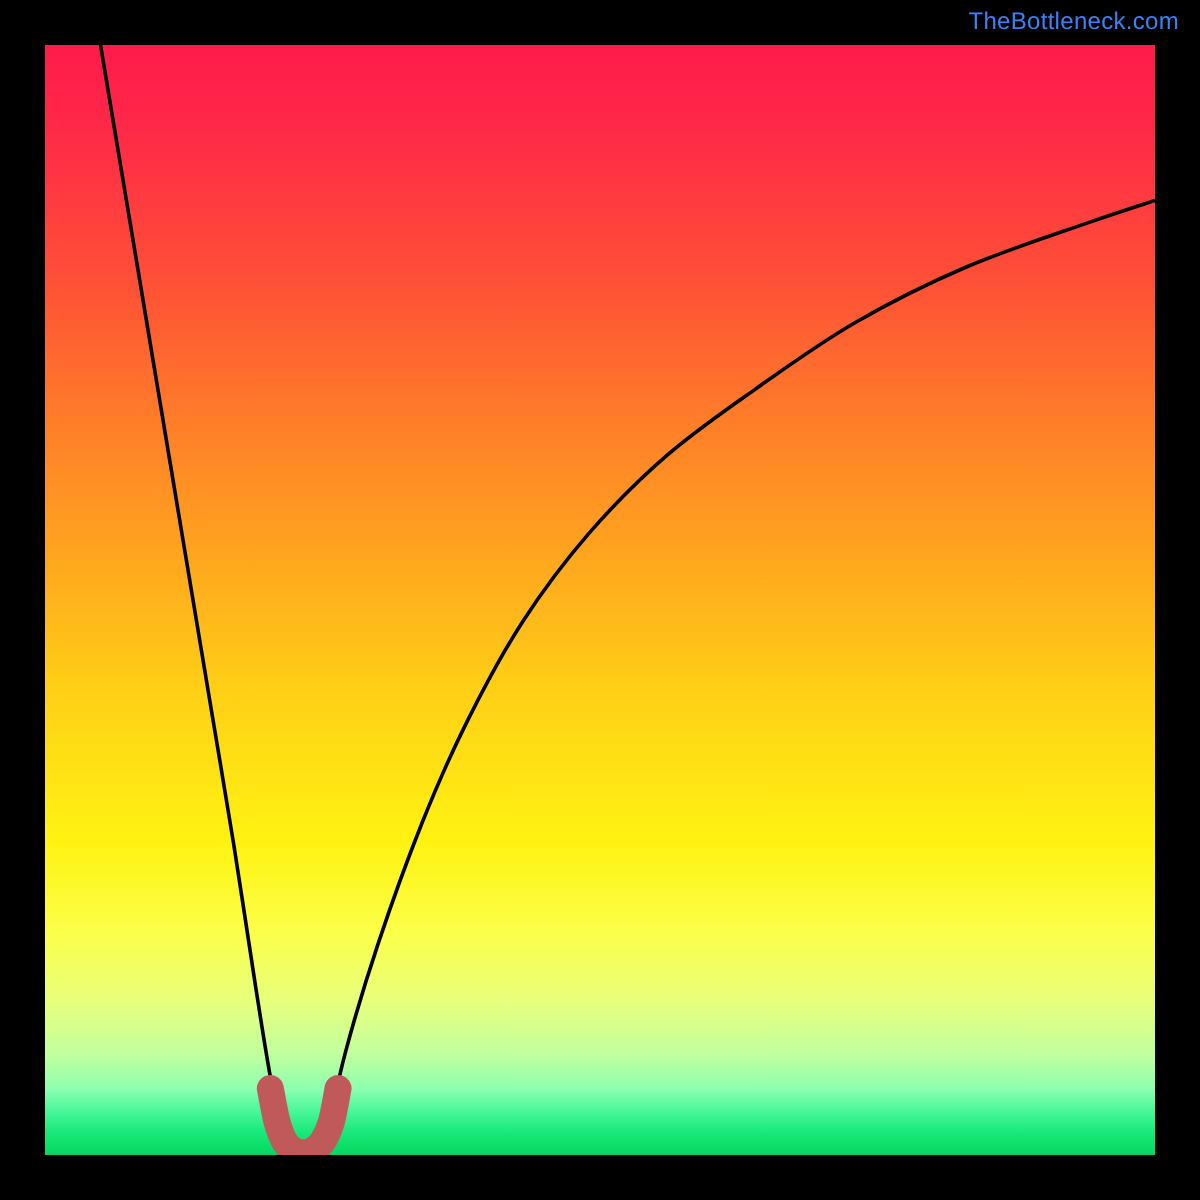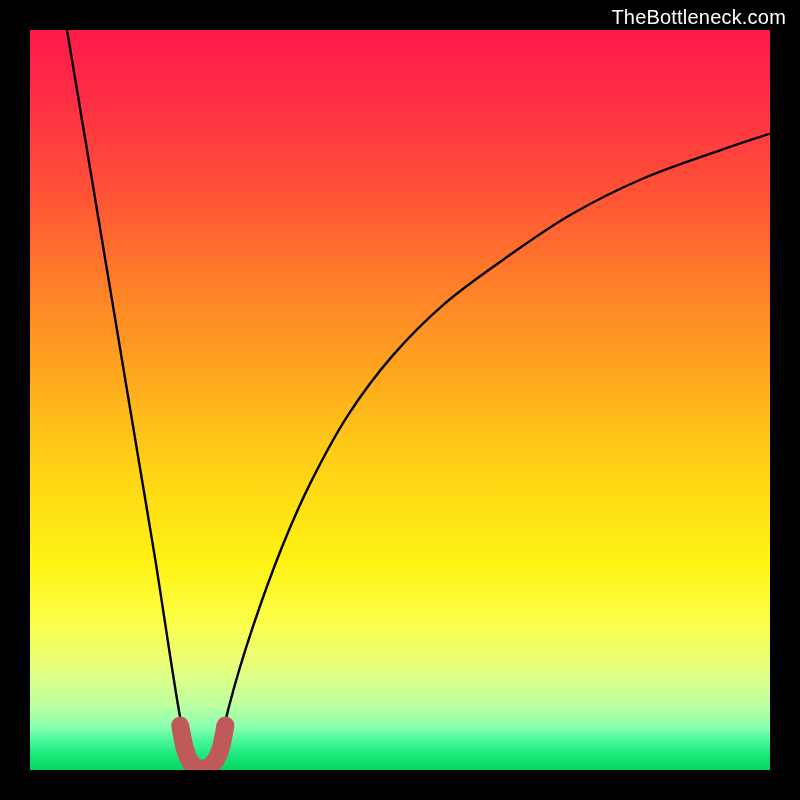--- a/index.html
+++ b/index.html
@@ -14,22 +14,22 @@
   .outer {
     width: 800px;
     height: 800px;
     position: relative;
     background: #000;
   }
   .watermark {
     position: absolute;
     top: 6px;
     right: 14px;
-    color: #ffffff;
-    font-size: 20px;
+    color: #3b82f6;
+    font-size: 16px;
     font-family: Arial, sans-serif;
     z-index: 10;
     letter-spacing: 0.2px;
   }
   .plot-area {
     position: absolute;
     left: 30px;
     top: 30px;
     width: 740px;
     height: 740px;

